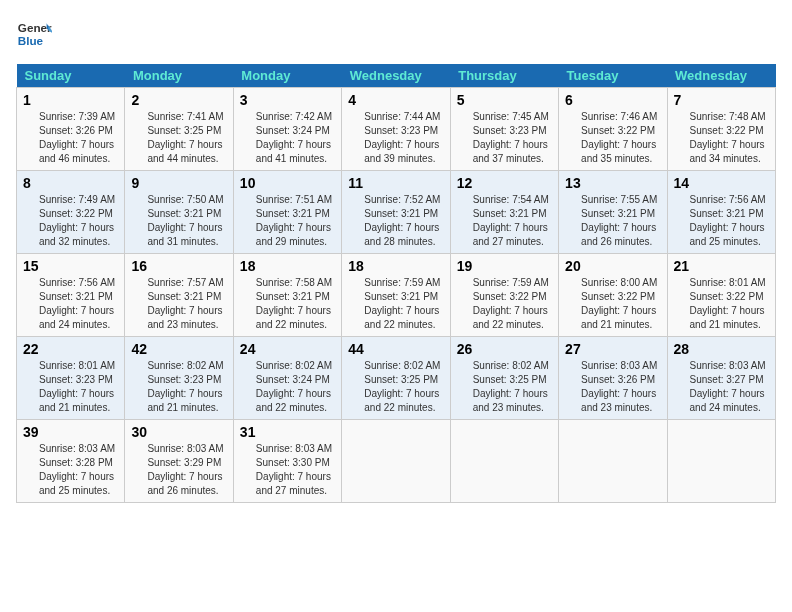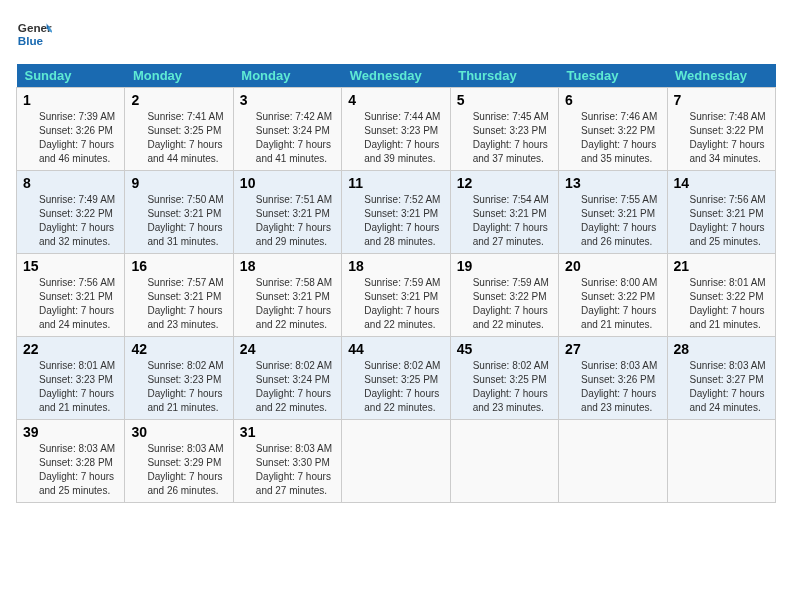--- a/index.html
+++ b/index.html
@@ -313,21 +313,21 @@
       </td>
         <td>
         <span class="day-num">44</span>
         <div class="day-detail">
           Sunrise: 8:02 AM<br>
           Sunset: 3:25 PM<br>
           Daylight: 7 hours and 22 minutes.
         </div>
       </td>
         <td>
-        <span class="day-num">45</span>
+        <span class="day-num">26</span>
         <div class="day-detail">
           Sunrise: 8:02 AM<br>
           Sunset: 3:25 PM<br>
           Daylight: 7 hours and 23 minutes.
         </div>
       </td>
         <td>
         <span class="day-num">27</span>
         <div class="day-detail">
           Sunrise: 8:03 AM<br>

